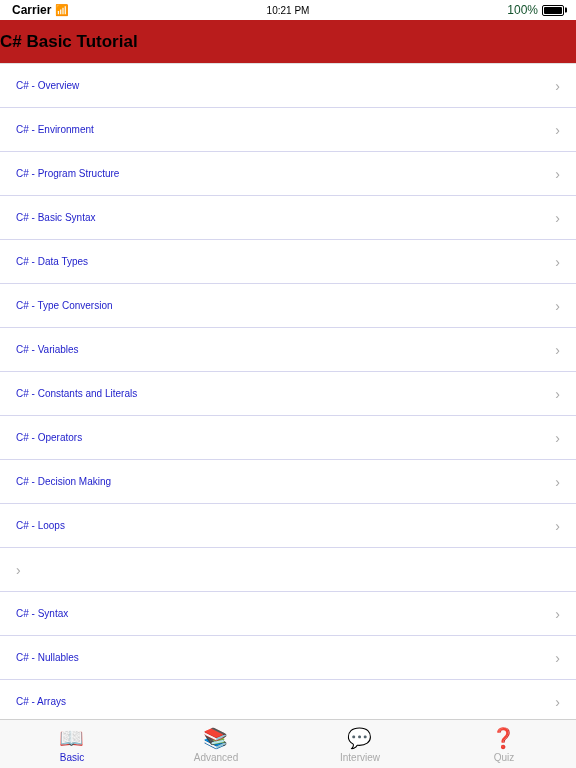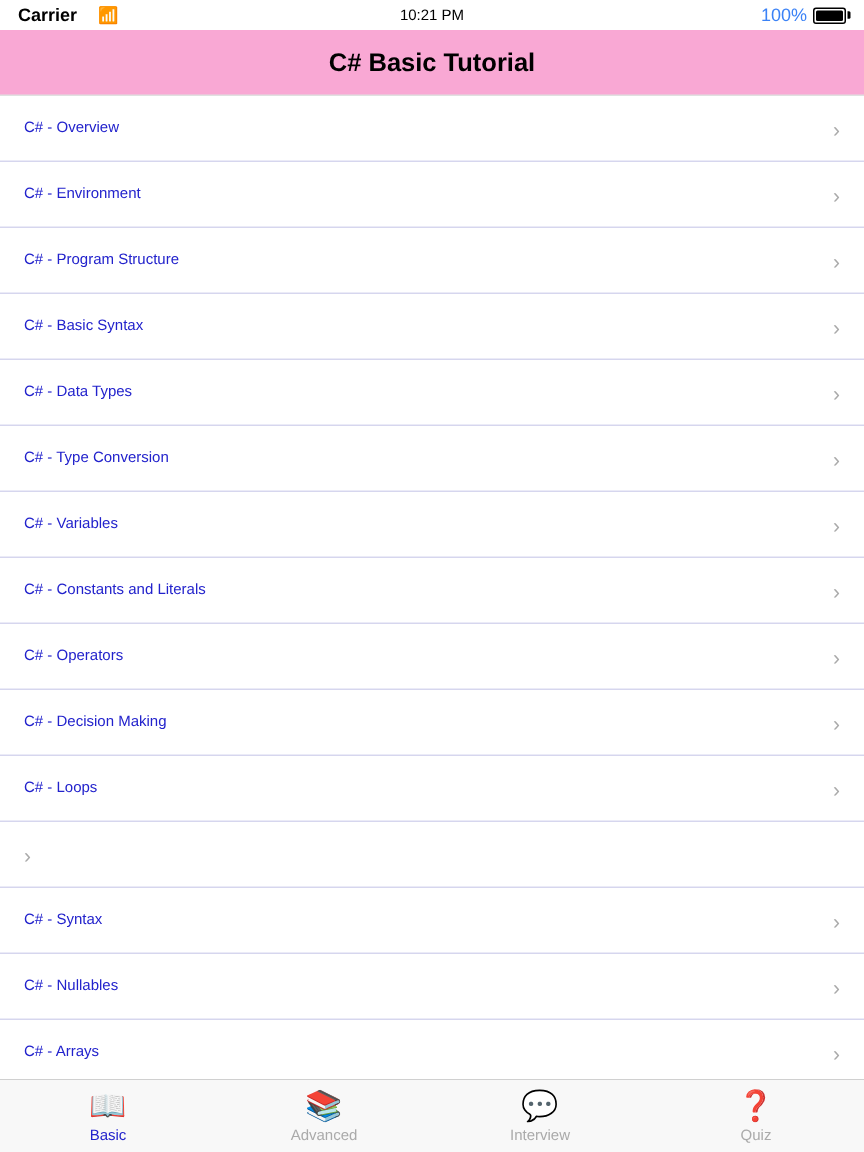--- a/index.html
+++ b/index.html
@@ -22,34 +22,34 @@
       padding: 4px 12px;
       height: 20px;
       background: #fff;
     }
     .status-left {
       font-size: 12px;
       font-weight: 600;
       color: #000;
       display: flex;
       align-items: center;
-      gap: 14px;
+      gap: 4px;
     }
     .status-center {
       font-size: 10px;
       font-weight: 500;
       color: #000;
       position: absolute;
       left: 50%;
       transform: translateX(-50%);
     }
     .status-right {
       font-size: 12px;
       font-weight: 500;
-      color: #3b82f6;
+      color: #14532d;
       display: flex;
       align-items: center;
       gap: 4px;
     }
     .battery-icon {
       display: inline-block;
       width: 22px;
       height: 11px;
       border: 1.5px solid #000;
       border-radius: 2px;
@@ -74,22 +74,22 @@
       width: calc(100% - 2px);
       background: #000;
       border-radius: 1px;
     }
 
     
     .nav-bar {
       height: 44px;
       display: flex;
       align-items: center;
-      justify-content: center;
-      background: #f9a8d4;
+      justify-content: flex-start;
+      background: #b91c1c;
       border-bottom: 1px solid #e0e0e0;
     }
     .nav-title {
       font-size: 17px;
       font-weight: 600;
       color: #000;
     }
 
     
     .list-container {

